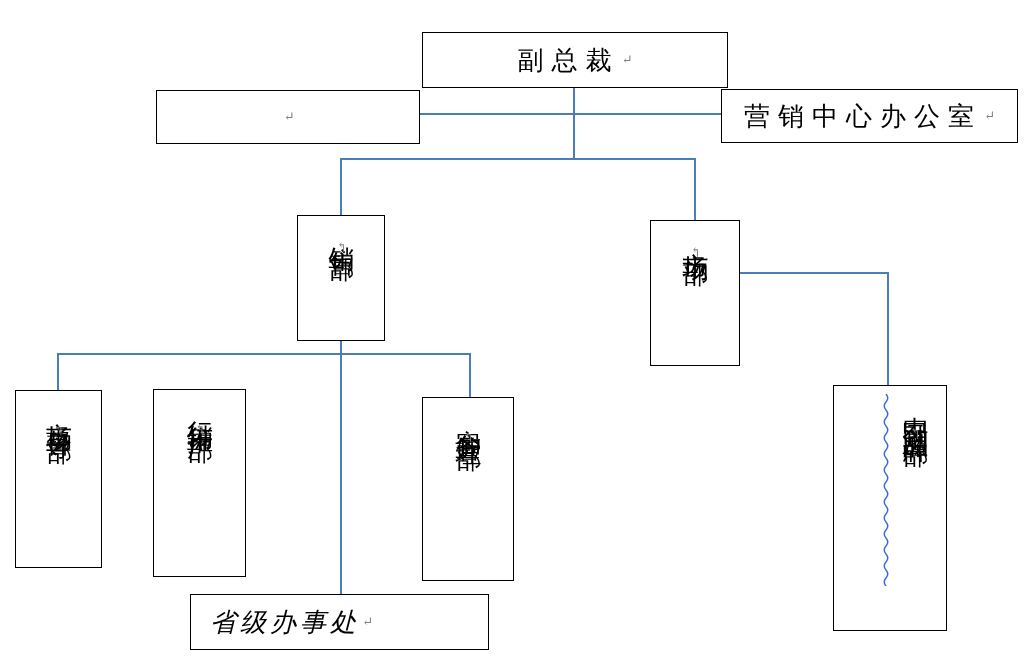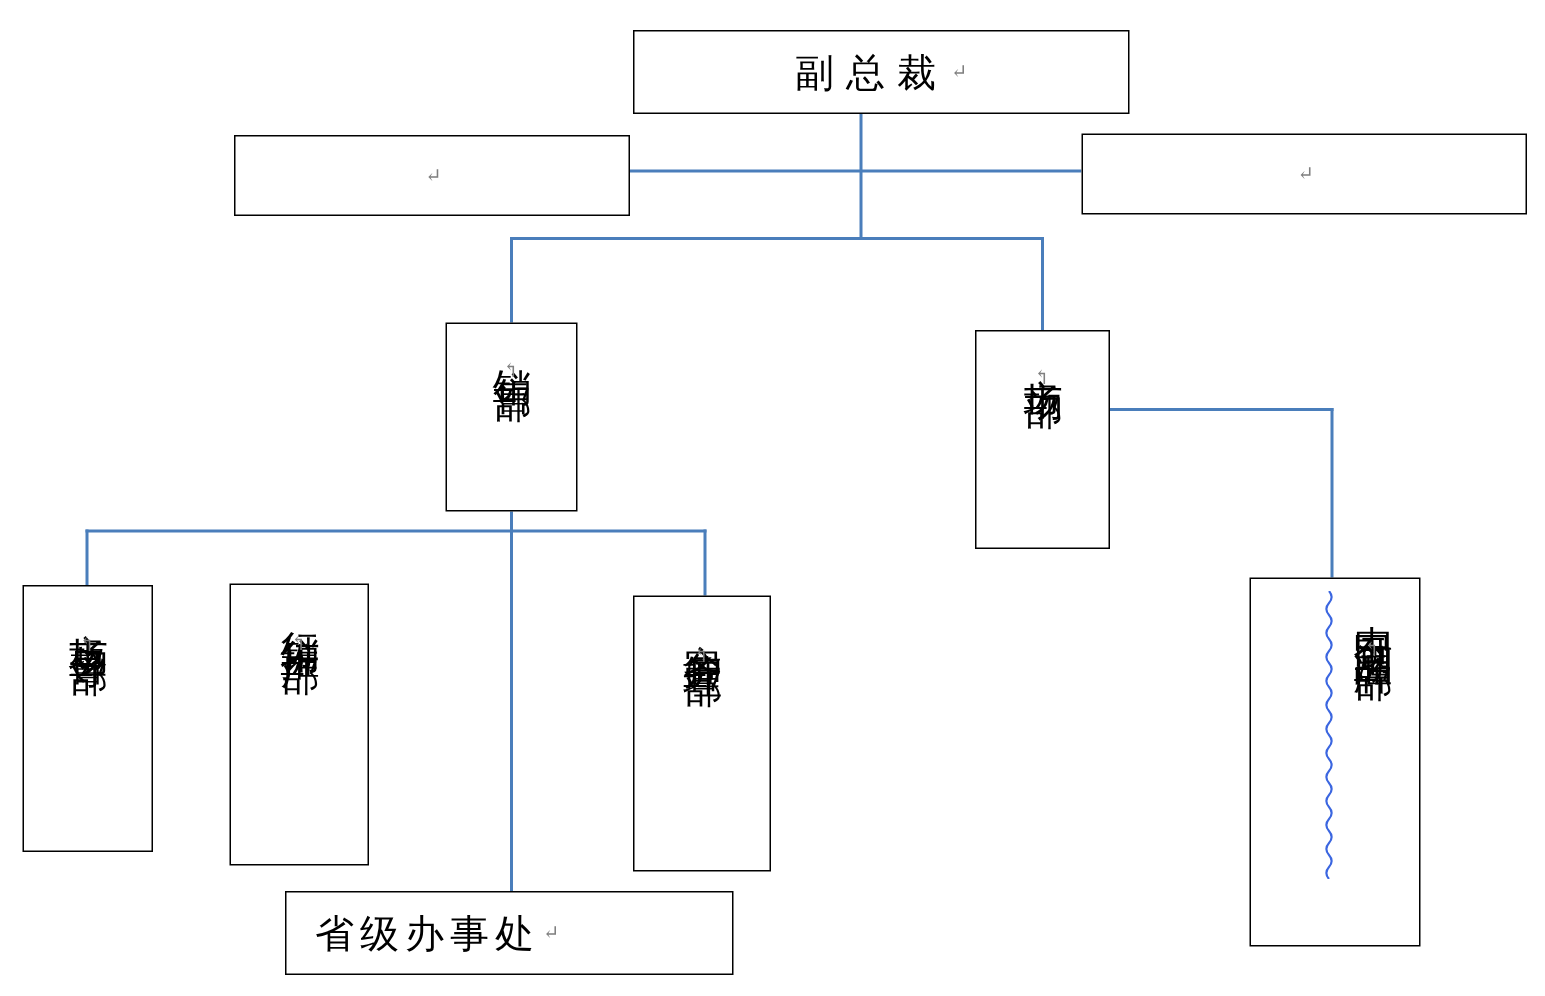--- a/index.html
+++ b/index.html
@@ -17,51 +17,52 @@
     display:flex; align-items:center; justify-content:center;
     font-size:26px; letter-spacing:8px; white-space:nowrap;
   }
   .hmark { font-size:13px; letter-spacing:0; color:#7f7f7f; margin-left:2px; }
   .vnode { display:flex; justify-content:center; align-items:flex-start; padding-top:10px; }
   .vlabel {
     writing-mode:vertical-rl; text-orientation:upright;
     font-size:26px; letter-spacing:4px; line-height:1.15;
   }
   .vmark { font-size:13px; letter-spacing:0; color:#7f7f7f; margin-top:2px; display:inline-block; }
-  .provincial { justify-content:flex-start; padding-left:19px; letter-spacing:4px; }
+  .provincial { justify-content:flex-start; padding-left:19px; letter-spacing:4px;font-style:italic; }
   .jing .vlabel { margin-left:50px; }
   .squiggle { position:absolute; left:49px; top:8px; }
 </style>
 </head>
 <body>
 
 <div class="canvas">
 
   <div class="line" style="left:573px;top:76px;width:2px;height:84px"></div>
   <div class="line" style="left:420px;top:113px;width:301px;height:2px"></div>
   <div class="line" style="left:340px;top:158px;width:356px;height:2px"></div>
   <div class="line" style="left:340px;top:158px;width:2px;height:58px"></div>
   <div class="line" style="left:694px;top:158px;width:2px;height:63px"></div>
   <div class="line" style="left:340px;top:340px;width:2px;height:255px"></div>
   <div class="line" style="left:57px;top:353px;width:414px;height:2px"></div>
   <div class="line" style="left:57px;top:353px;width:2px;height:38px"></div>
   <div class="line" style="left:469px;top:353px;width:2px;height:45px"></div>
   <div class="line" style="left:739px;top:272px;width:150px;height:2px"></div>
   <div class="line" style="left:887px;top:272px;width:2px;height:114px"></div>
 
-  <div class="node hnode" style="left:422px;top:20px;width:331px;height:56px">
+  <div class="node hnode" style="left:422px;top:32px;width:306px;height:56px">
     <span>副总裁</span>
     <span class="hmark">↵</span>
   </div>
 
   <div class="node hnode" style="left:156px;top:90px;width:264px;height:54px">
     <span class="hmark">↵</span>
   </div>
 
   <div class="node hnode" style="left:721px;top:89px;width:297px;height:54px">
+    <span>营销中心办公室</span>
     <span class="hmark">↵</span>
   </div>
 
   <div class="node vnode" style="left:297px;top:215px;width:88px;height:126px">
     <div class="vlabel"><span>销售部</span><span class="vmark">↰</span></div>
   </div>
 
   <div class="node vnode" style="left:650px;top:220px;width:90px;height:146px">
     <div class="vlabel"><span>市场部</span><span class="vmark">↰</span></div>
   </div>

